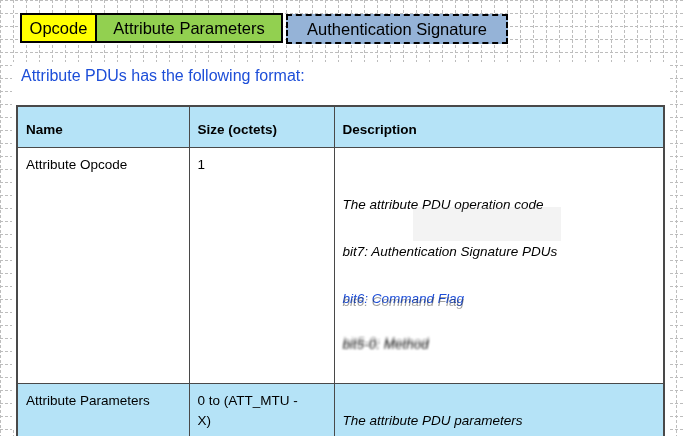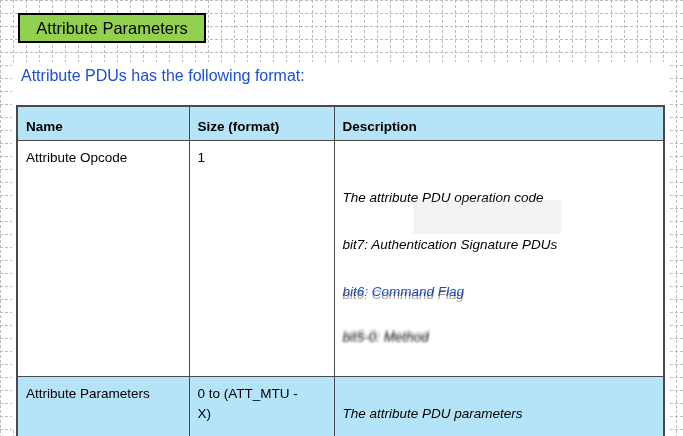--- a/index.html
+++ b/index.html
@@ -34,21 +34,21 @@
   table.pdu{
     position:absolute;left:16px;top:105px;width:647px;
     border-collapse:collapse;table-layout:fixed;
     border:2px solid #494949;
   }
   table.pdu th, table.pdu td{
     border:1.5px solid #494949;
     font-size:13.5px;color:#000;
   }
   col.c1{width:172px;} col.c2{width:145px;} col.c3{width:330px;}
-  tr.hdr{height:34px;}
+  tr.hdr{height:41px;}
   tr.hdr th{
     background:#b5e3f7;text-align:left;vertical-align:middle;
     padding:6px 8px 0 8px;font-weight:bold;
   }
   tr.r1{height:110px;} tr.r2{height:121px;background:#b5e3f7;}
   table.pdu td{
     vertical-align:top;padding:7px 8px 0 8px;line-height:20px;white-space:pre-line;
   }
   td.desc p{margin:0 0 7px 0;white-space:pre-line;}
   td.desc{position:relative;font-style:italic;}
@@ -61,37 +61,43 @@
   }
   .ghost2{filter:blur(0.9px);color:#3c3c3c;transform:scaleY(0.92);transform-origin:top left;}
   .ghost2::after{top:-3px;opacity:0.5;}
 </style>
 </head>
 <body>
 
 <div class="sheet"></div>
 
 <div class="pdu-diagram">
+  <div class="pdu-box opcode">
+    <span>Opcode</span>
+  </div>
   <div class="pdu-box params">
     <span>Attribute Parameters</span>
+  </div>
+  <div class="pdu-box authsig">
+    <span>Authentication Signature</span>
   </div>
 </div>
 
 <div class="intro">Attribute PDUs has the following format:</div>
 
 <table class="pdu">
   <colgroup>
       <col class="c1">
       <col class="c2">
       <col class="c3">
     </colgroup>
   <thead>
     <tr class="hdr">
       <th>Name</th>
-      <th>Size (format)</th>
+      <th>Size (octets)</th>
       <th>Description</th>
     </tr>
   </thead>
   <tbody>
     <tr class="r1">
       <td>Attribute Opcode</td>
       <td>1</td>
       <td class="desc">
         <span class="artifact-band"></span>
         <p>The attribute PDU operation code</p>

